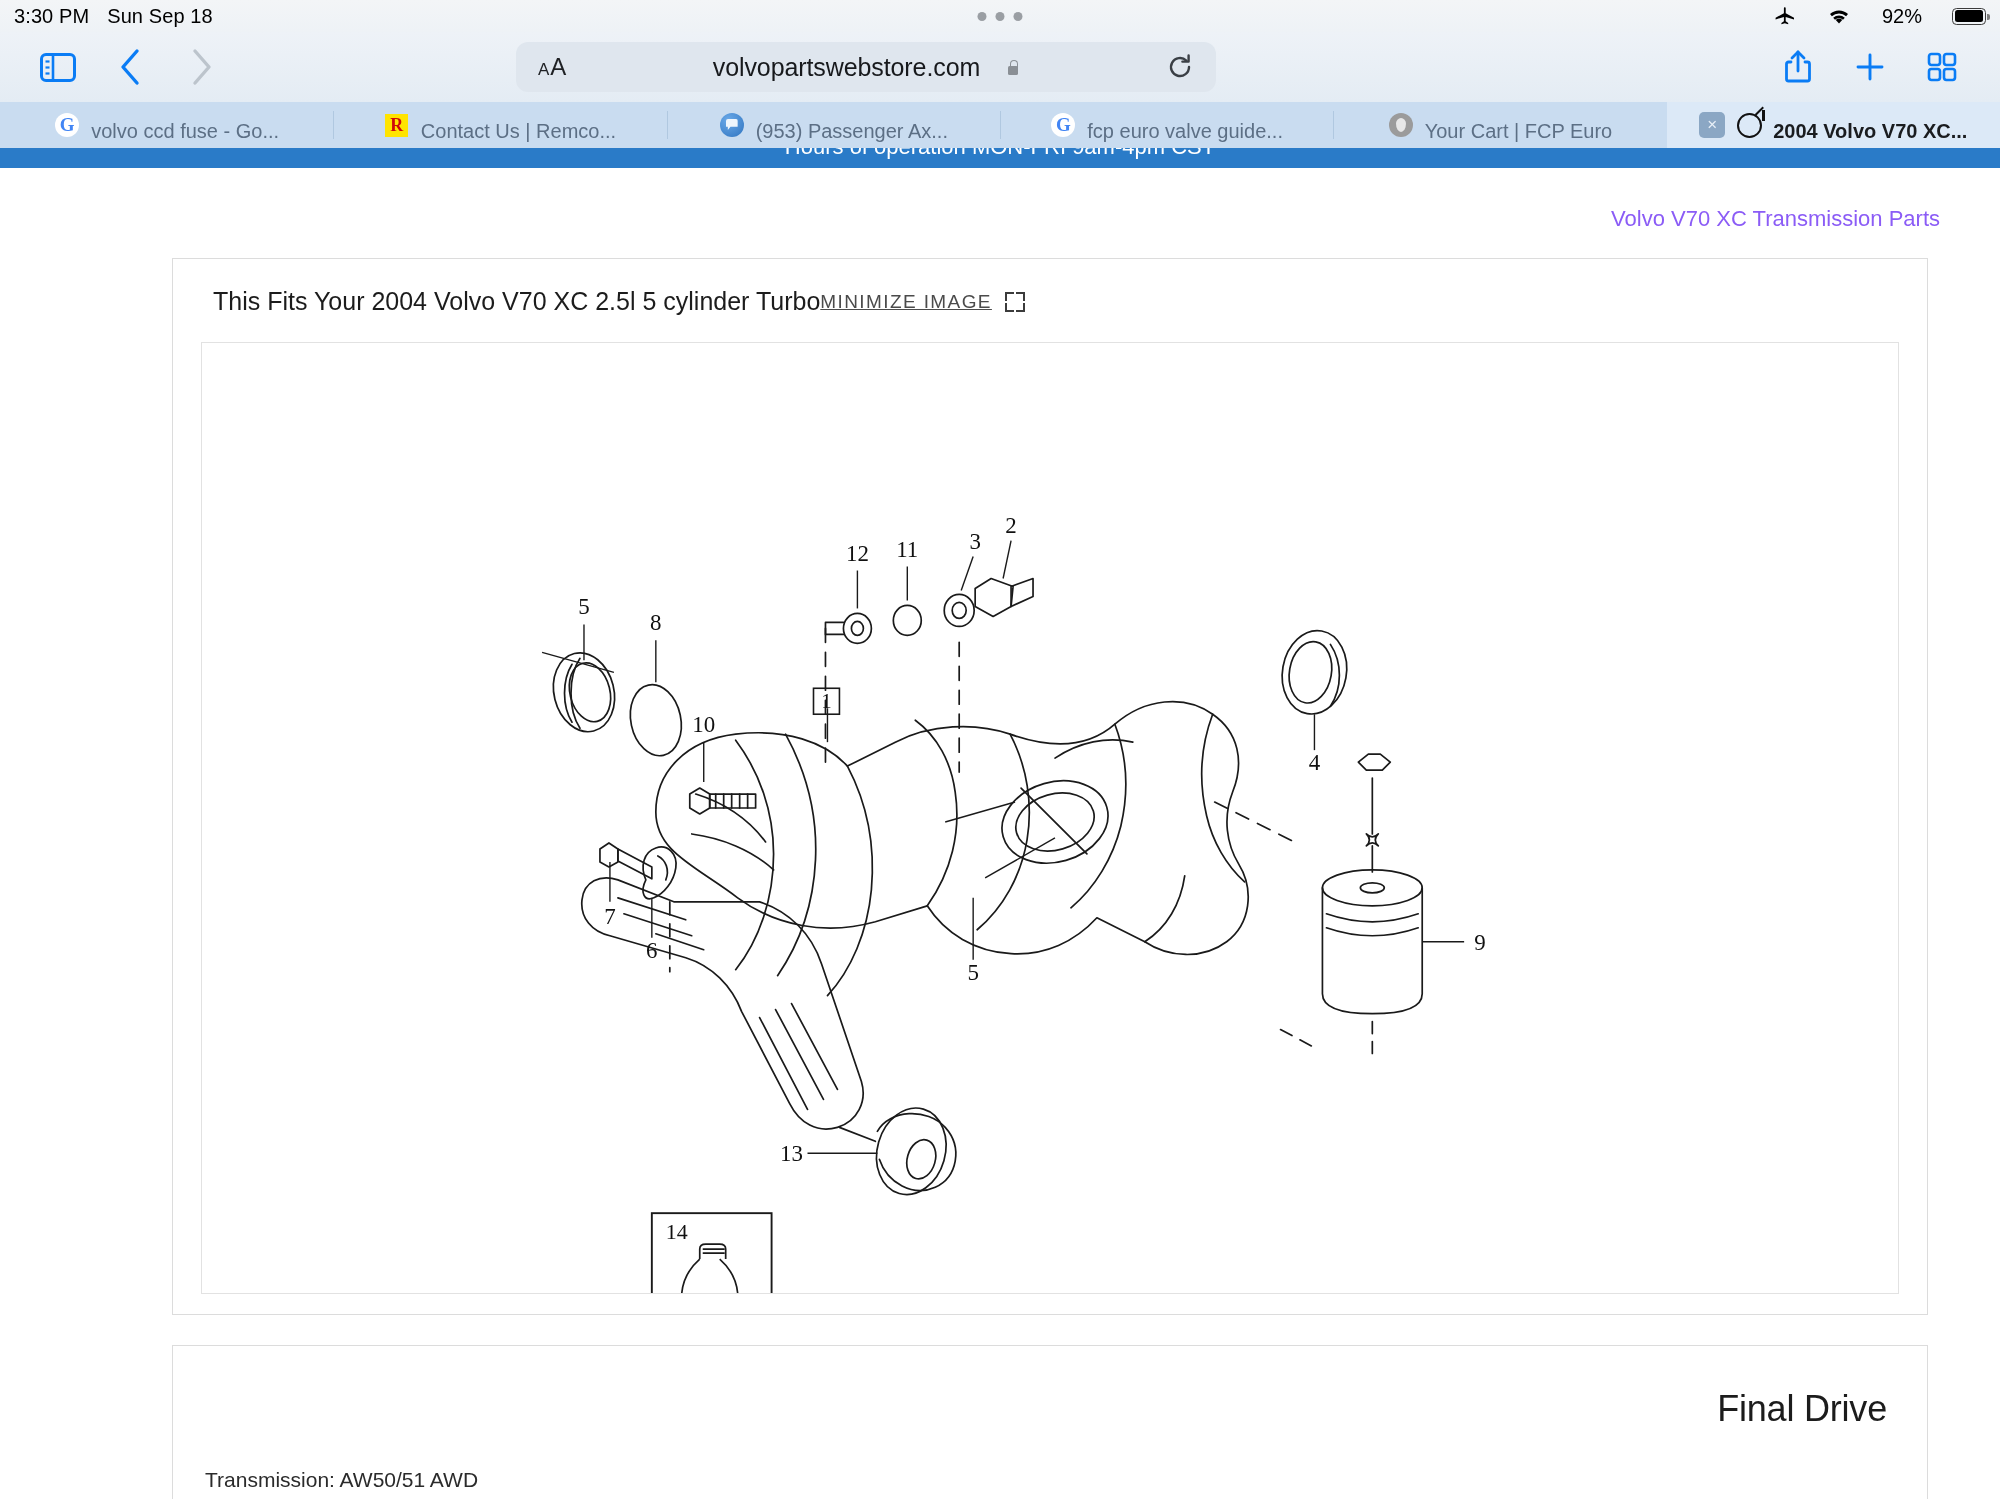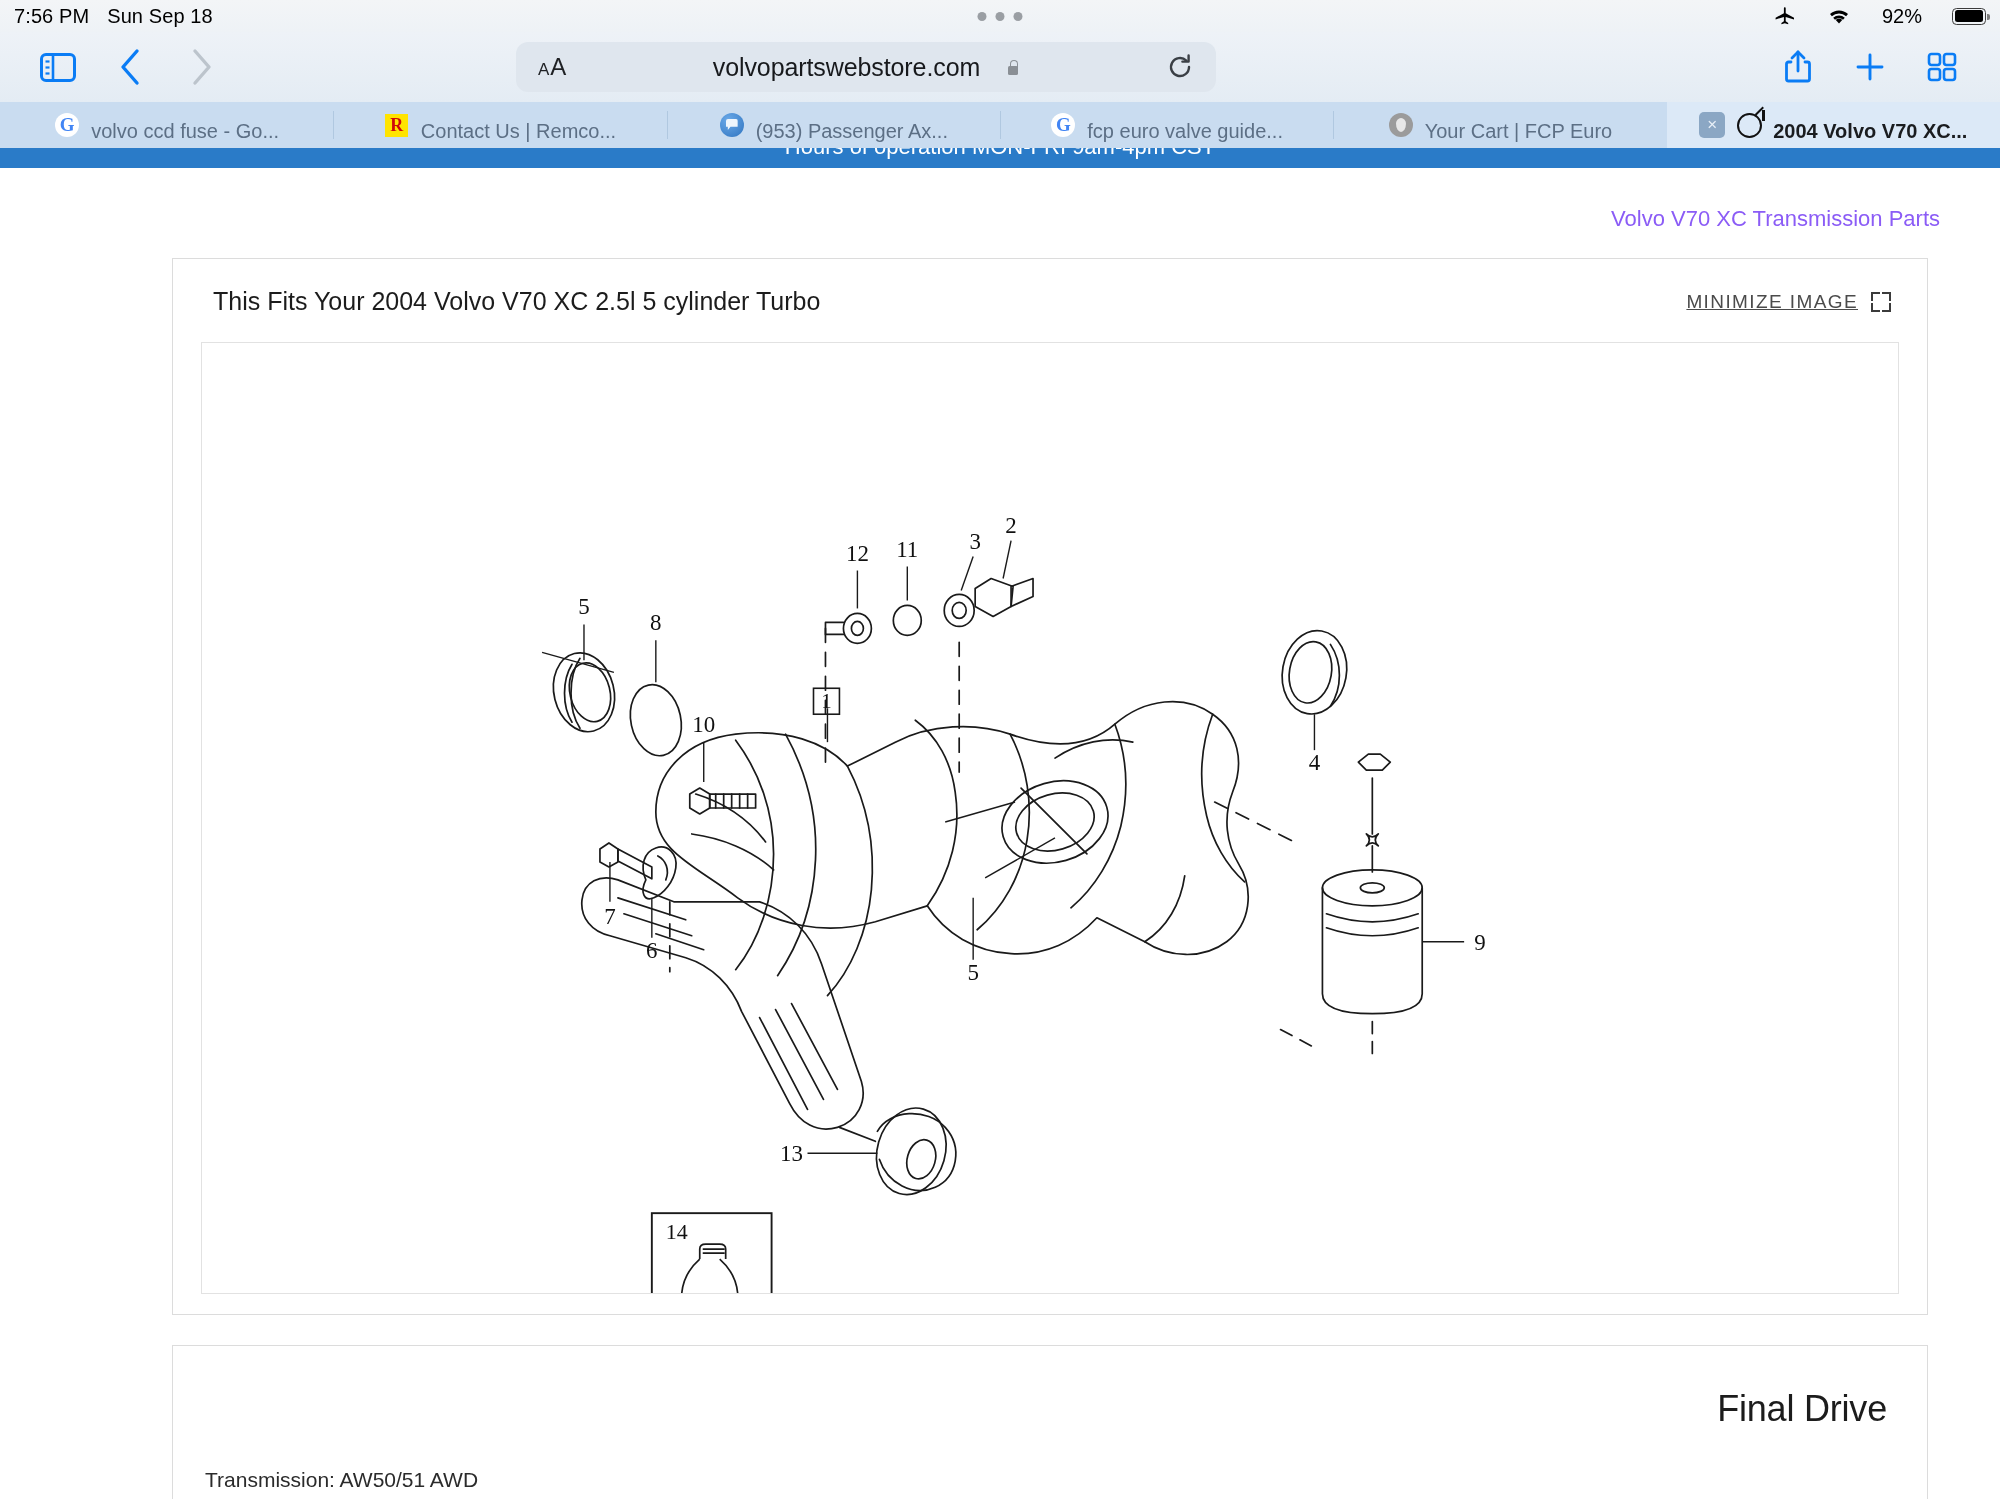--- a/index.html
+++ b/index.html
@@ -102,21 +102,21 @@
   
   .page { position: absolute; top: 168px; left: 0; width: 2000px; height: 1331px; background: #fff; overflow: hidden; }
 
   .breadcrumb-row { padding: 38px 60px 0 0; text-align: right; }
   .breadcrumb-link { font-size: 22px; color: #8b5cf6; }
 
   .card {
     margin: 26px 72px 0 172px; border: 1px solid #dcdcdc; background: #fff;
   }
   .card-head {
-    display: flex; align-items: center; justify-content: space-between;
+    display: flex; align-items: center; justify-content: flex-start;
     padding: 28px 36px 26px 40px;
   }
   .card-title { font-size: 25px; color: #1c1c1c; }
   .minimize { display: flex; align-items: center; gap: 13px; }
   .minimize-label { font-size: 19px; letter-spacing: 1.4px; color: #4b4b4b; text-decoration: underline; }
   .collapse-icon { width: 20px; height: 20px; position: relative; display: block; }
   .collapse-icon span { position: absolute; width: 9px; height: 9px; }
   .collapse-icon span:nth-child(1) { left:0; top:0; border-left: 2.4px solid #3b3b3b; border-top: 2.4px solid #3b3b3b; }
   .collapse-icon span:nth-child(2) { right:0; top:0; border-right: 2.4px solid #3b3b3b; border-top: 2.4px solid #3b3b3b; }
   .collapse-icon span:nth-child(3) { left:0; bottom:0; border-left: 2.4px solid #3b3b3b; border-bottom: 2.4px solid #3b3b3b; }
@@ -135,21 +135,21 @@
   .info-line { font-size: 21px; color: #2b2b2b; margin-top: 13px; }
   .info-line.first { margin-top: 38px; }
 </style>
 </head>
 <body>
 
 <div class="screen">
 
   <div class="statusbar">
     <div class="status-left">
-      <span class="status-time">7:56 PM</span>
+      <span class="status-time">3:30 PM</span>
       <span class="status-date">Sun Sep 18</span>
     </div>
     <div class="status-dots">
       <i></i>
       <i></i>
       <i></i>
     </div>
     <div class="status-right">
       <svg width="22" height="20" viewBox="0 0 22 20">
         <path d="M10.8 1.2c.5 0 .9.5.9 1.1v4.9l8.3 4.6v1.7l-8.3-2.6v4.4l2.5 1.7v1.3l-3.4-1-3.4 1v-1.3l2.5-1.7v-4.4L1.6 13.5v-1.7l8.3-4.6V2.3c0-.6.4-1.1.9-1.1z" fill="#000"></path>

